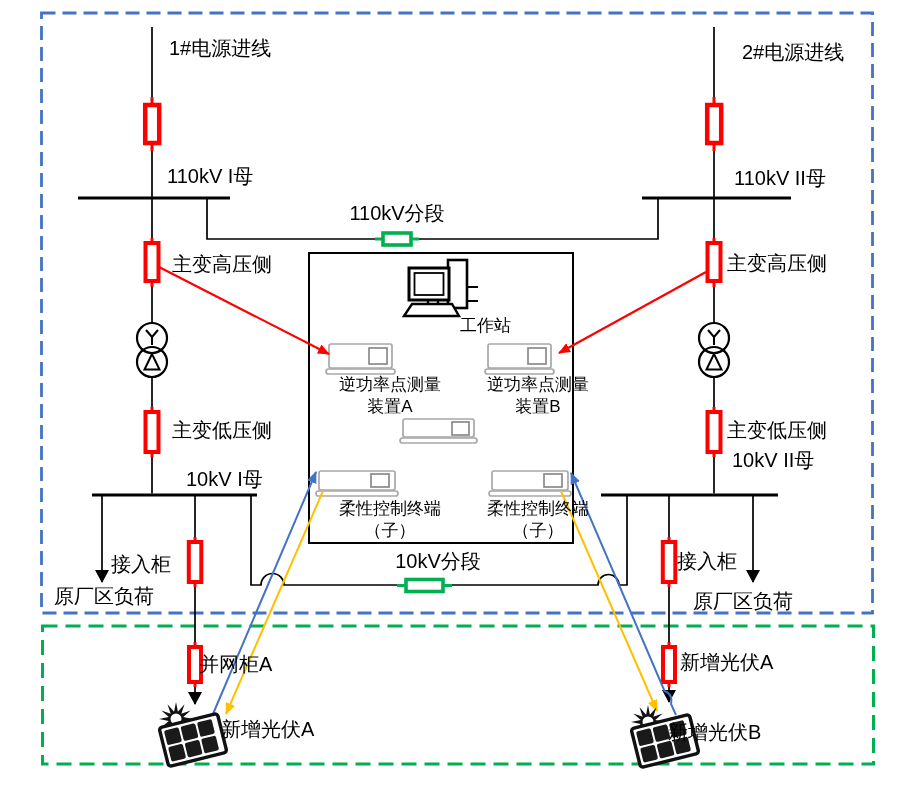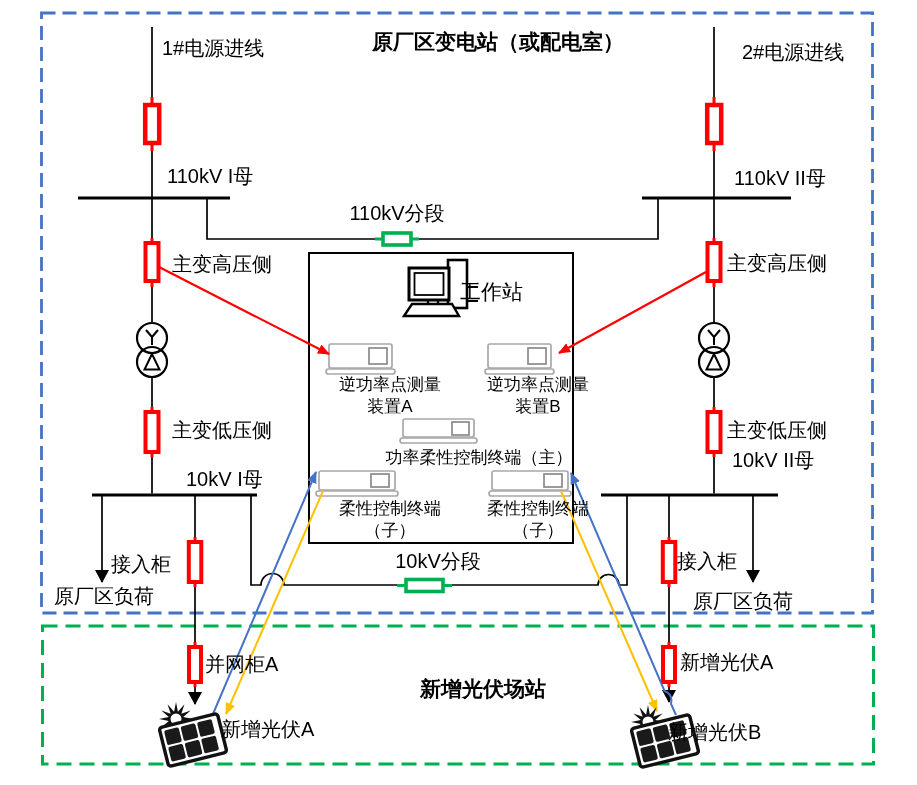--- a/index.html
+++ b/index.html
@@ -3,21 +3,21 @@
 <meta charset="utf-8">
 <style>
   html,body{margin:0;padding:0;background:#fff;}
   #stage{position:relative;width:917px;height:785px;background:#fff;overflow:hidden;
          font-family:"Liberation Sans","DejaVu Sans",sans-serif;}
   #stage svg{position:absolute;left:0;top:0;}
   .lbl{position:absolute;color:#000;font-size:20px;line-height:24px;white-space:nowrap;}
   .lbl.c{transform:translateX(-50%);text-align:center;}
   .lbl.b{font-weight:bold;font-size:21px;}
   .lbl.inner{font-size:17px;line-height:22px;margin-left:20px;}
-  .lbl.ws{font-size:21px;}
+  .lbl.ws{font-size:17px;margin-top:34px;}
 </style>
 </head>
 <body>
 
 <div id="stage">
 <svg width="917" height="785" viewBox="0 0 917 785">
   <defs>
     <marker id="mkB" markerUnits="userSpaceOnUse" markerWidth="18" markerHeight="16" refX="12" refY="7" orient="auto">
       <path d="M0,0 L13,7 L0,14 Z" fill="#000"></path>
     </marker>
@@ -216,22 +216,21 @@
             <rect x="-9" y="-16" width="15" height="15" rx="2"></rect>
             <rect x="8" y="-16" width="15" height="15" rx="2"></rect>
         <rect x="-26" y="1" width="15" height="15" rx="2"></rect>
             <rect x="-9" y="1" width="15" height="15" rx="2"></rect>
             <rect x="8" y="1" width="15" height="15" rx="2"></rect>
       </g>
     </g>
   </g>
 </svg>
 
-<div class="lbl b c" style="left:498px;top:30px">原厂区变电站（或配电室）</div>
-<div class="lbl" style="left:162px;top:36px">1#电源进线</div>
+<div class="lbl" style="left:169px;top:36px">1#电源进线</div>
 <div class="lbl" style="left:742px;top:40px">2#电源进线</div>
 <div class="lbl" style="left:167px;top:164px">110kV I母</div>
 <div class="lbl" style="left:734px;top:166px">110kV II母</div>
 <div class="lbl c" style="left:397px;top:201px">110kV分段</div>
 <div class="lbl" style="left:172px;top:252px">主变高压侧</div>
 <div class="lbl" style="left:727px;top:251px">主变高压侧</div>
 <div class="lbl" style="left:172px;top:418px">主变低压侧</div>
 <div class="lbl" style="left:727px;top:418px">主变低压侧</div>
 <div class="lbl" style="left:186px;top:467px">10kV I母</div>
 <div class="lbl" style="left:732px;top:448px">10kV II母</div>
@@ -243,28 +242,26 @@
 <div class="lbl ws" style="left:460px;top:280px">工作站</div>
 
 <div class="lbl inner c" style="left:370px;top:374px">
   <div>逆功率点测量</div>
   <div>装置A</div>
 </div>
 <div class="lbl inner c" style="left:518px;top:374px">
   <div>逆功率点测量</div>
   <div>装置B</div>
 </div>
-<div class="lbl inner c" style="left:459px;top:447px">功率柔性控制终端（主）</div>
 <div class="lbl inner c" style="left:370px;top:498px">
   <div>柔性控制终端</div>
   <div>（子）</div>
 </div>
 <div class="lbl inner c" style="left:518px;top:498px">
   <div>柔性控制终端</div>
   <div>（子）</div>
 </div>
 
-<div class="lbl" style="left:205px;top:652px">并网柜A</div>
+<div class="lbl" style="left:199px;top:652px">并网柜A</div>
 <div class="lbl" style="left:680px;top:650px">新增光伏A</div>
 <div class="lbl" style="left:221px;top:717px">新增光伏A</div>
 <div class="lbl" style="left:668px;top:720px">新增光伏B</div>
-<div class="lbl b c" style="left:483px;top:677px">新增光伏场站</div>
 </div>
 
 </body></html>

